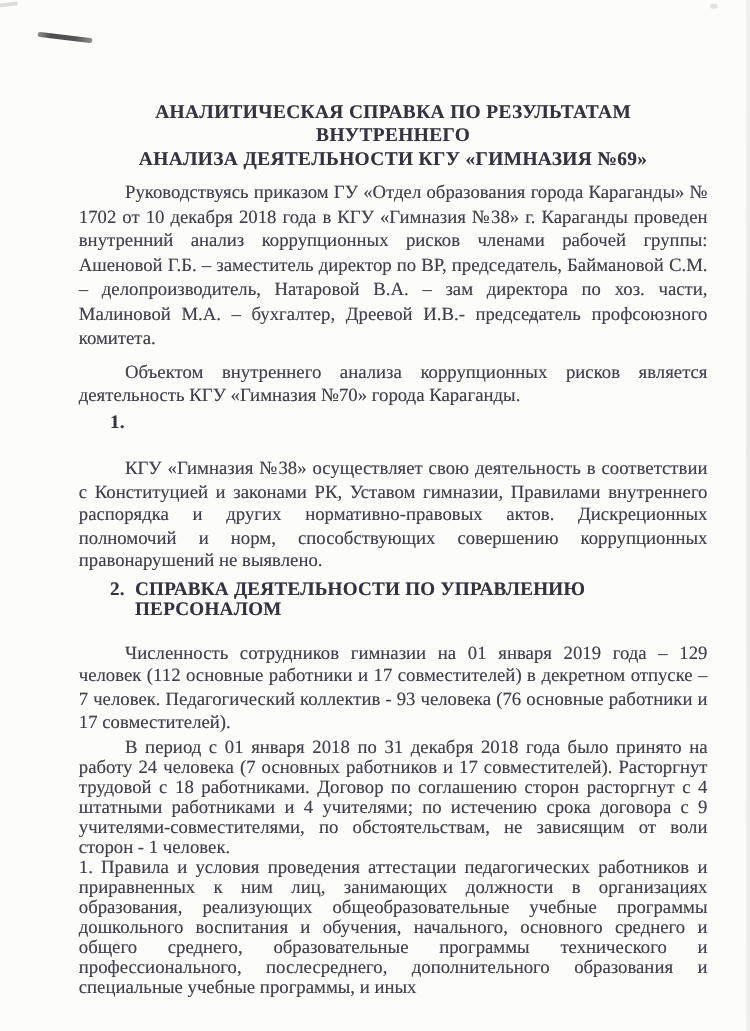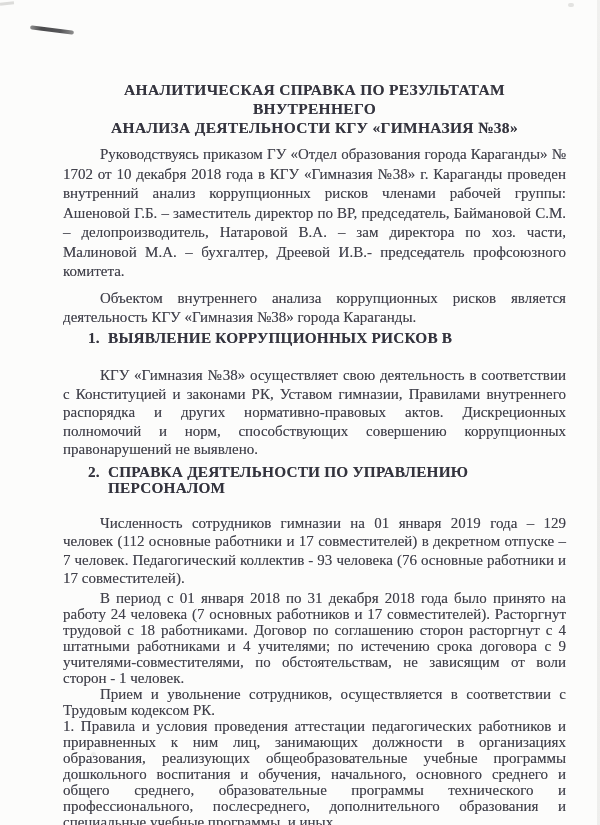--- a/index.html
+++ b/index.html
@@ -115,47 +115,45 @@
   <div class="artifact pen-mark"></div>
   <div class="artifact corner-speck"></div>
   <div class="artifact top-speck"></div>
   <div class="artifact comma-speck"></div>
   <div class="artifact dot-speck"></div>
 
   <div class="content">
 
     <div class="title">
       <span class="tline">АНАЛИТИЧЕСКАЯ СПРАВКА ПО РЕЗУЛЬТАТАМ ВНУТРЕННЕГО</span>
-      <span class="tline">АНАЛИЗА ДЕЯТЕЛЬНОСТИ КГУ «ГИМНАЗИЯ №38»</span>
+      <span class="tline">АНАЛИЗА ДЕЯТЕЛЬНОСТИ КГУ «ГИМНАЗИЯ №69»</span>
     </div>
 
     <p class="para indent p-intro">Руководствуясь приказом ГУ «Отдел образования города Караганды» № 1702 от 10 декабря 2018 года в КГУ «Гимназия №38» г. Караганды проведен внутренний анализ коррупционных рисков членами рабочей группы: Ашеновой Г.Б. – заместитель директор по ВР, председатель, Баймановой С.М. – делопроизводитель, Натаровой В.А. – зам директора по хоз. части, Малиновой М.А. – бухгалтер, Дреевой И.В.- председатель профсоюзного комитета.</p>
 
-    <p class="para indent p-object">Объектом внутреннего анализа коррупционных рисков является деятельность КГУ «Гимназия №38» города Караганды.</p>
+    <p class="para indent p-object">Объектом внутреннего анализа коррупционных рисков является деятельность КГУ «Гимназия №70» города Караганды.</p>
 
     <div class="heading h-1">
       <span class="hnum">1.</span>
       <span class="htext">
-        <span class="hline">ВЫЯВЛЕНИЕ КОРРУПЦИОННЫХ РИСКОВ В</span>
       </span>
     </div>
 
     <p class="para indent p-law">КГУ «Гимназия №38» осуществляет свою деятельность в соответствии с Конституцией и законами РК, Уставом гимназии, Правилами внутреннего распорядка и других нормативно-правовых актов. Дискреционных полномочий и норм, способствующих совершению коррупционных правонарушений не выявлено.</p>
 
     <div class="heading h-2">
       <span class="hnum">2.</span>
       <span class="htext">
         <span class="hline">СПРАВКА ДЕЯТЕЛЬНОСТИ ПО УПРАВЛЕНИЮ ПЕРСОНАЛОМ</span>
         <span class="hline"></span>
       </span>
     </div>
 
     <p class="para indent p-staff">Численность сотрудников гимназии на 01 января 2019 года – 129 человек (112 основные работники и 17 совместителей) в декретном отпуске – 7 человек. Педагогический коллектив - 93 человека (76 основные работники и 17 совместителей).</p>
 
     <p class="para indent p-period">В период с 01 января 2018 по 31 декабря 2018 года было принято на работу 24 человека (7 основных работников и 17 совместителей). Расторгнут трудовой с 18 работниками. Договор по соглашению сторон расторгнут с 4 штатными работниками и 4 учителями; по истечению срока договора с 9 учителями-совместителями, по обстоятельствам, не зависящим от воли сторон - 1 человек.</p>
 
-    <p class="para indent p-hiring">Прием и увольнение сотрудников, осуществляется в соответствии с Трудовым кодексом РК.</p>
 
 
     <p class="para p-rules">1. Правила и условия проведения аттестации педагогических работников и приравненных к ним лиц, занимающих должности в организациях образования, реализующих общеобразовательные учебные программы дошкольного воспитания и обучения, начального, основного среднего и общего среднего, образовательные программы технического и профессионального, послесреднего, дополнительного образования и специальные учебные программы, и иных</p>
 
   </div>
 </div>
 
 </body></html>

